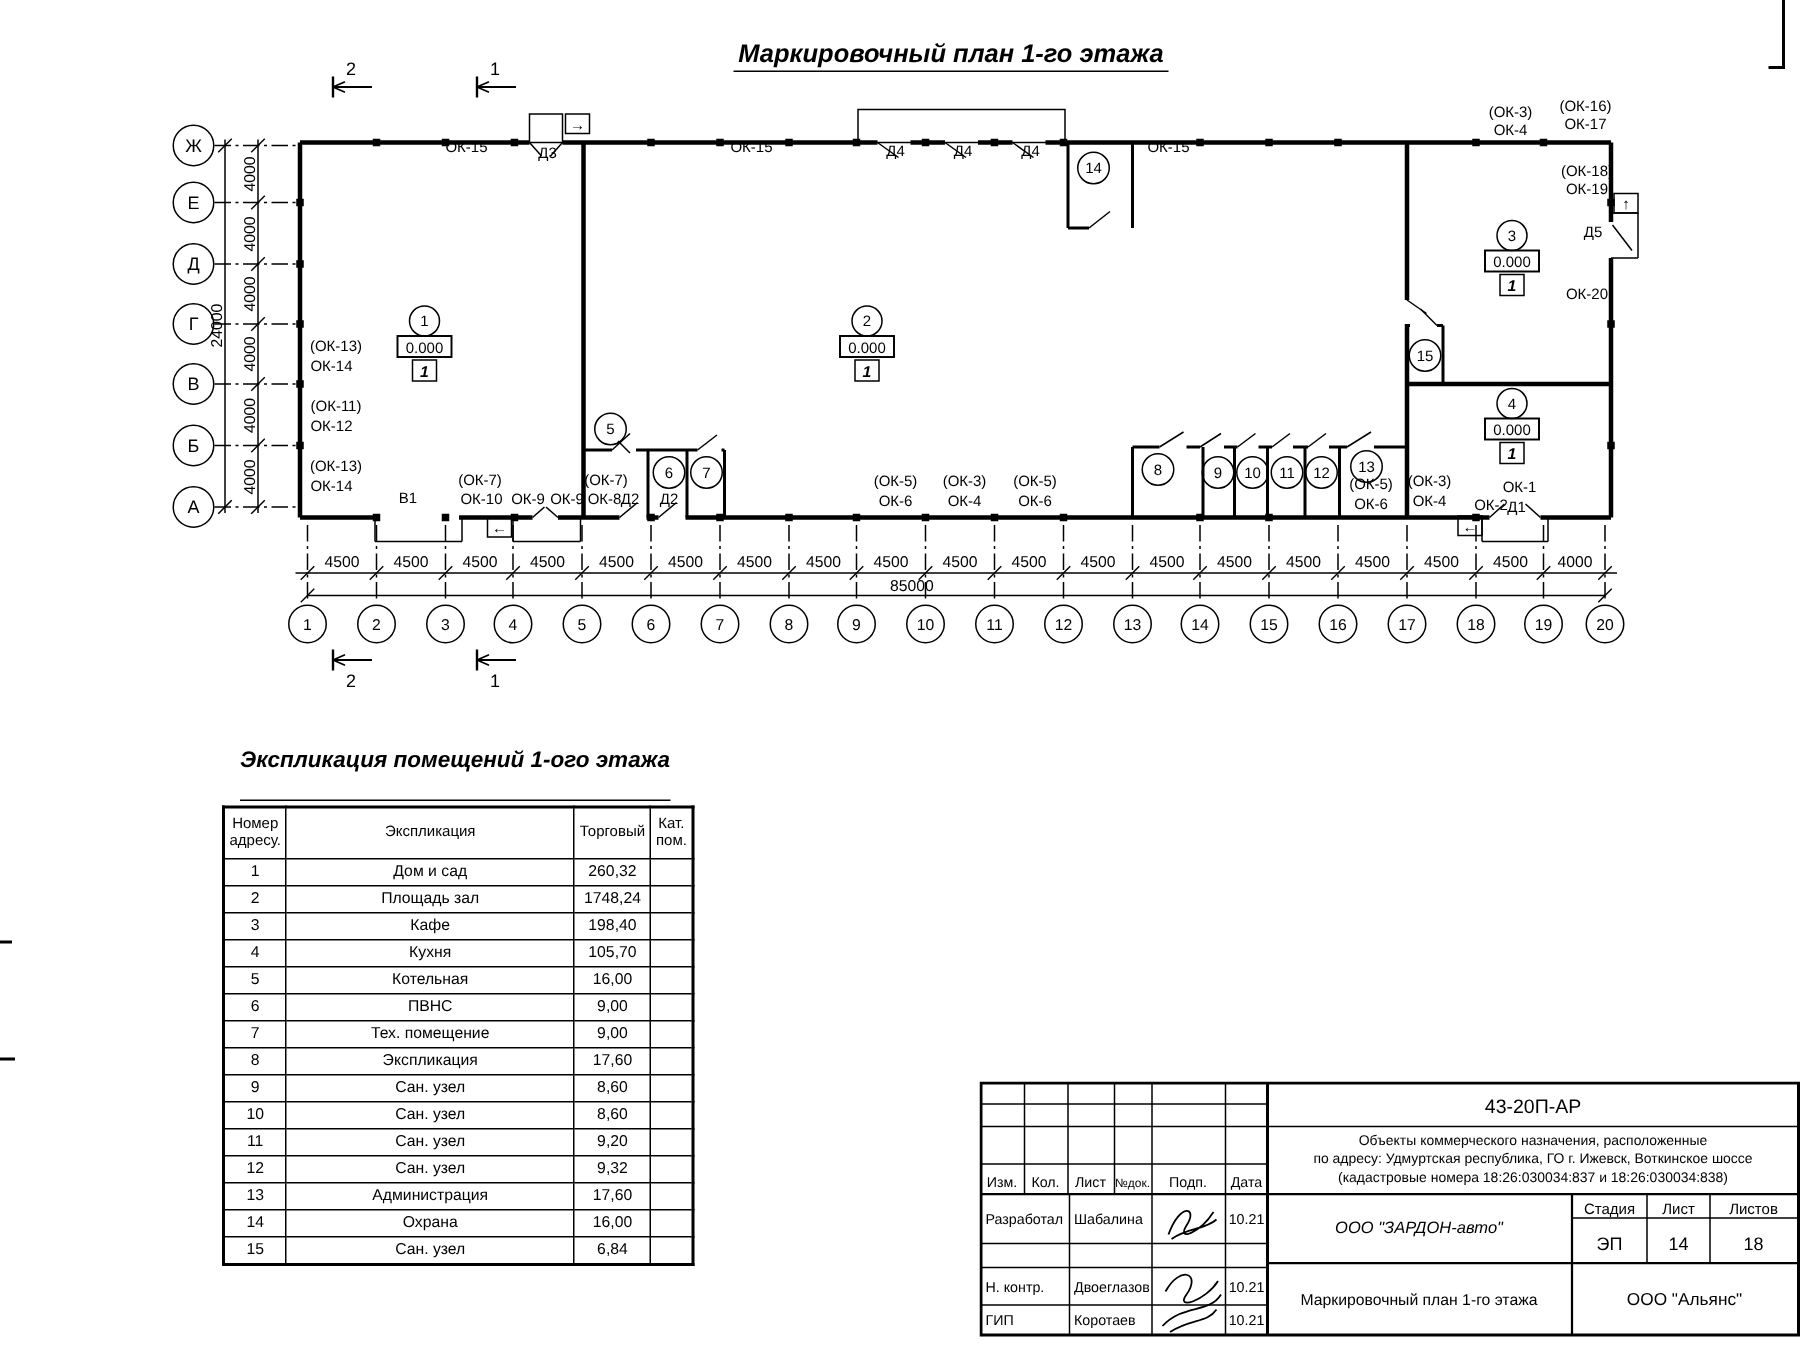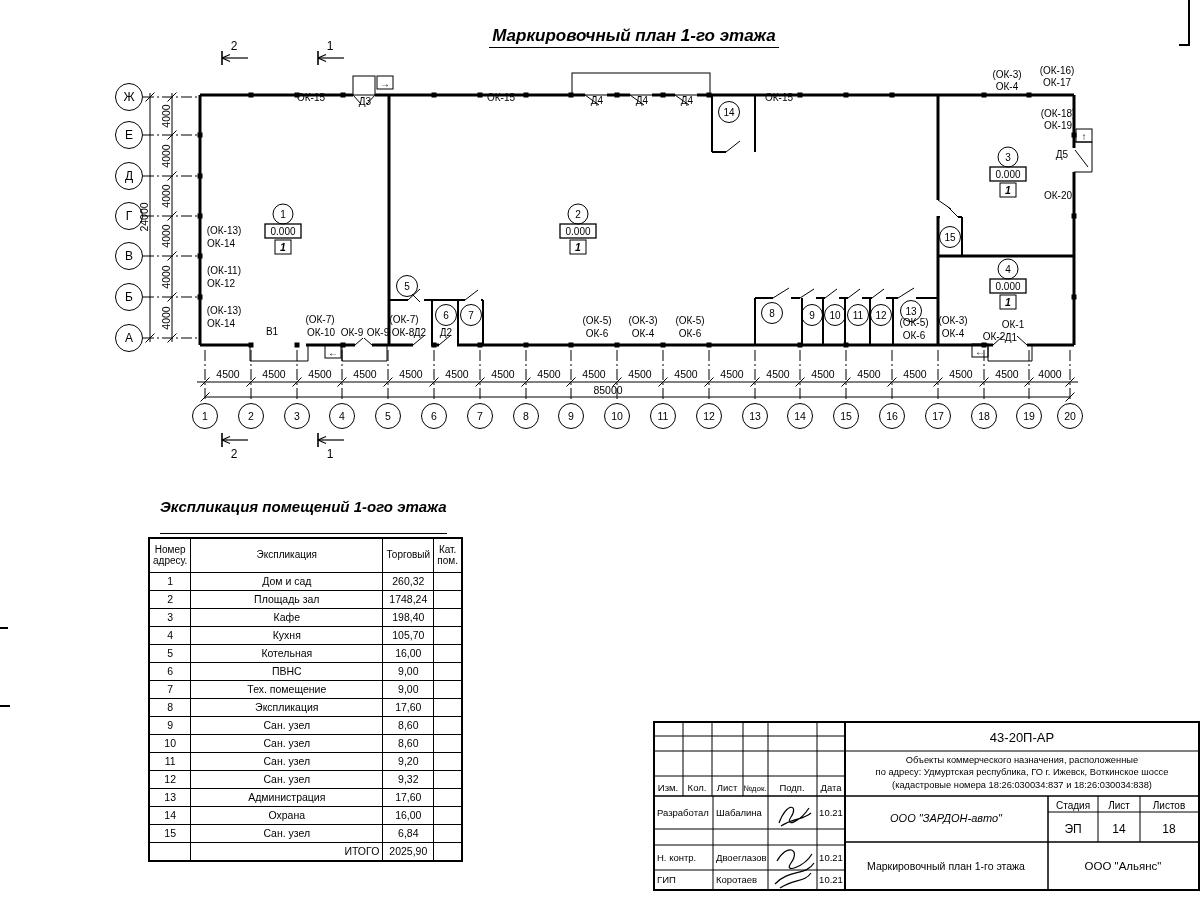--- a/index.html
+++ b/index.html
@@ -513,26 +513,20 @@
         <td class="nm">Охрана</td>
         <td class="c">16,00</td>
         <td></td>
       </tr>
       <tr>
         <td class="c">15</td>
         <td class="nm">Сан. узел</td>
         <td class="c">6,84</td>
         <td></td>
       </tr>
-      <tr>
-        <td></td>
-        <td class="tot">ИТОГО</td>
-        <td class="c">2025,90</td>
-        <td></td>
-      </tr>
     </tbody>
 </table>
 
 <svg class="tb" width="547" height="171" viewBox="0 0 547 171">
   <g stroke="#000" fill="none">
     <rect x="1" y="1" width="545" height="168" stroke-width="2"></rect>
     <line x1="192" y1="1" x2="192" y2="169" stroke-width="2"></line>
     <line x1="30" y1="1" x2="30" y2="75"></line>
       <line x1="59" y1="1" x2="59" y2="75"></line>
     <line x1="90" y1="1" x2="90" y2="75"></line>

